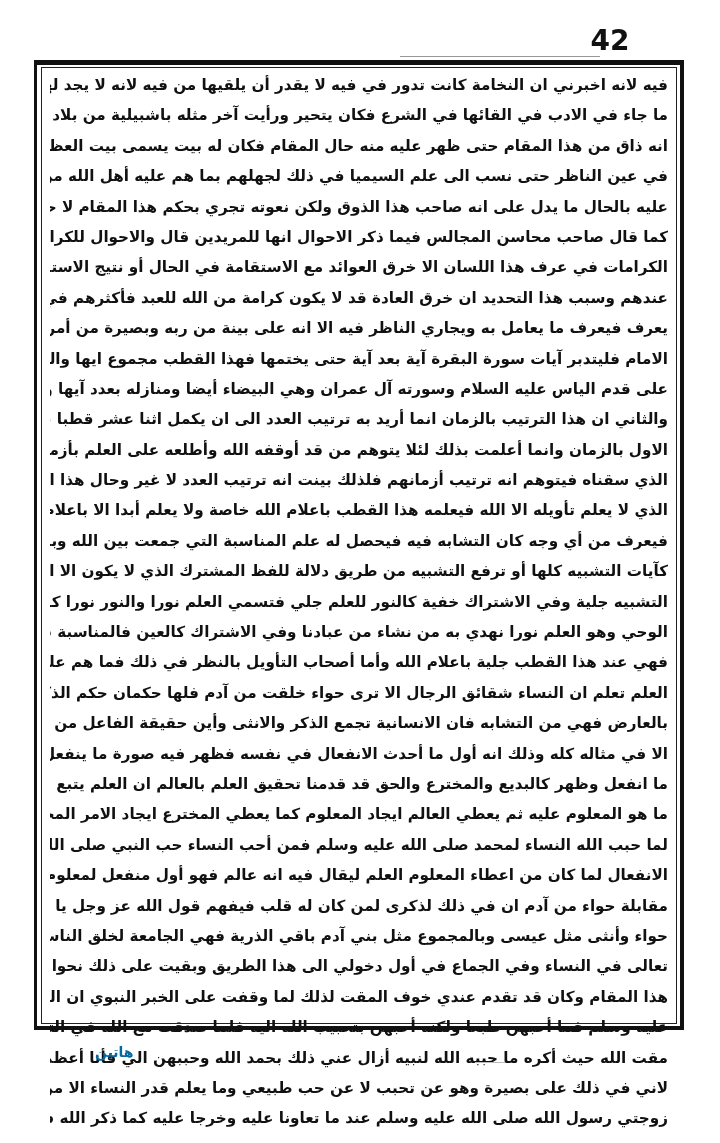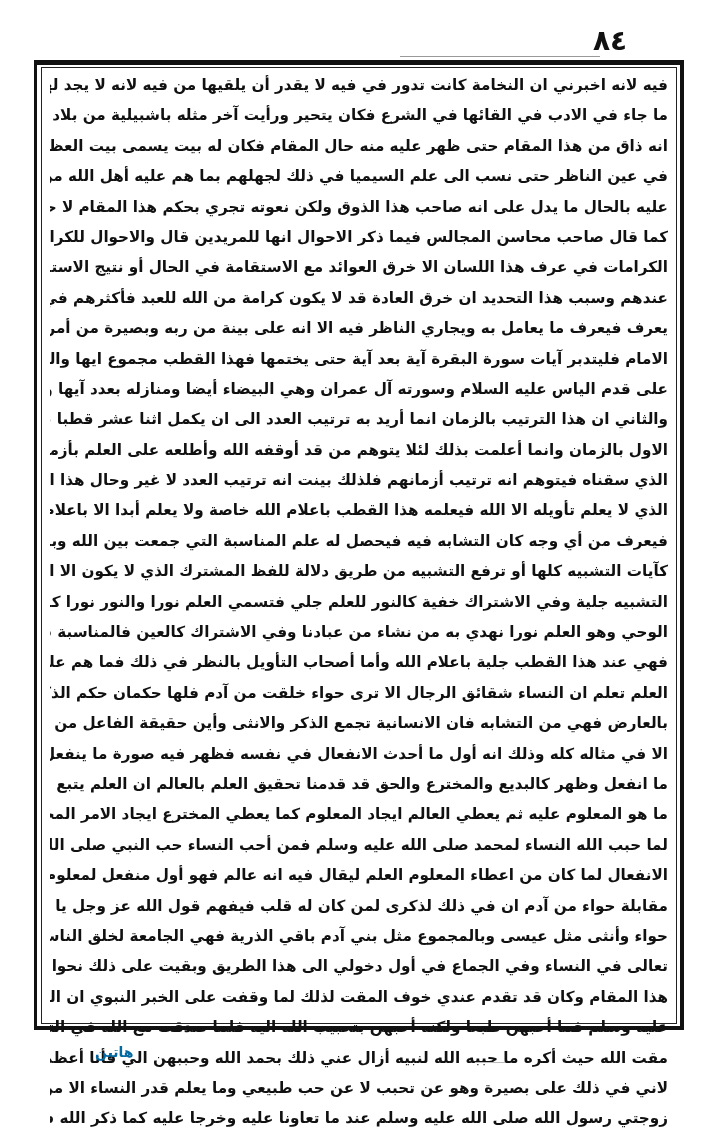--- a/index.html
+++ b/index.html
@@ -40,21 +40,21 @@
   .catchword {
     position: absolute; left: 95px; top: 1044px;
     font-family: "DejaVu Sans", sans-serif; font-weight: bold; font-size: 14px; color: #0369a1;
     direction: rtl;
   }
   .speck { position: absolute; background: #bbb; height: 1px; }
 </style>
 </head>
 <body>
 
-<div class="page-number">٨٤</div>
+<div class="page-number">42</div>
 
 <div class="frame-outer"></div>
 <div class="frame-inner"></div>
 
 <div class="text-block" lang="ar" dir="rtl">
   <div class="line">فيه لانه اخبرني ان النخامة كانت تدور في فيه لا يقدر أن يلقيها من فيه لانه لا يجد لها محلا تقع فيه خاليا من الحق وقد علم</div>
   <div class="line">ما جاء في الادب في القائها في الشرع فكان يتحير ورأيت آخر مثله باشبيلية من بلاد الاندلس ورويناعن الحلاج</div>
   <div class="line">انه ذاق من هذا المقام حتى ظهر عليه منه حال المقام فكان له بيت يسمى بيت العظمة اذا دخل فيه ملأه كله بذاته</div>
   <div class="line">في عين الناظر حتى نسب الى علم السيميا في ذلك لجهلهم بما هم عليه أهل الله من الاحوال والمتمكن في هذا المقام لا يظهر</div>
   <div class="line">عليه بالحال ما يدل على انه صاحب هذا الذوق ولكن نعوته تجري بحكم هذا المقام لا حاله فان الحال يعطي خرق العوائد</div>

